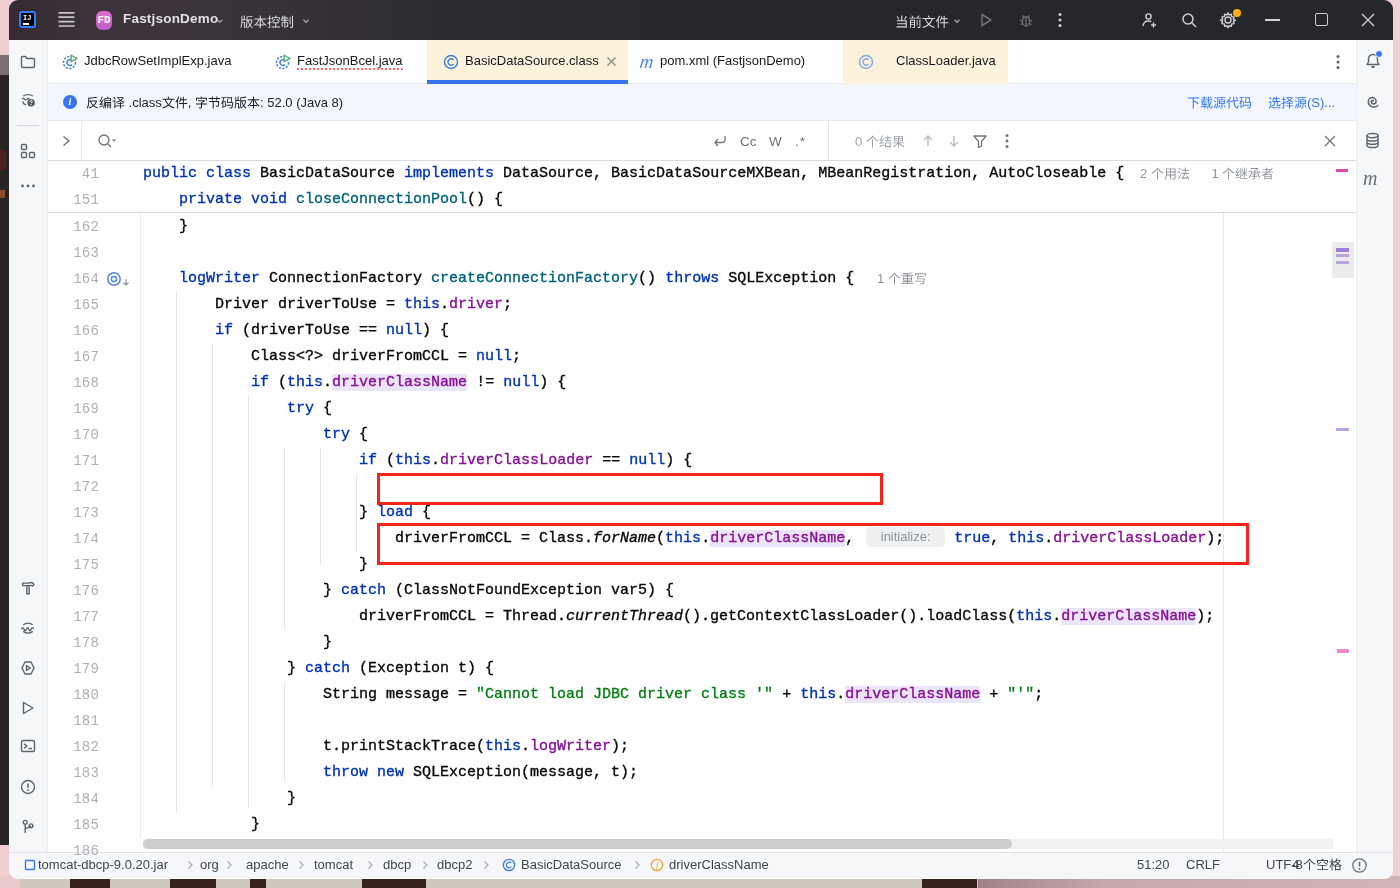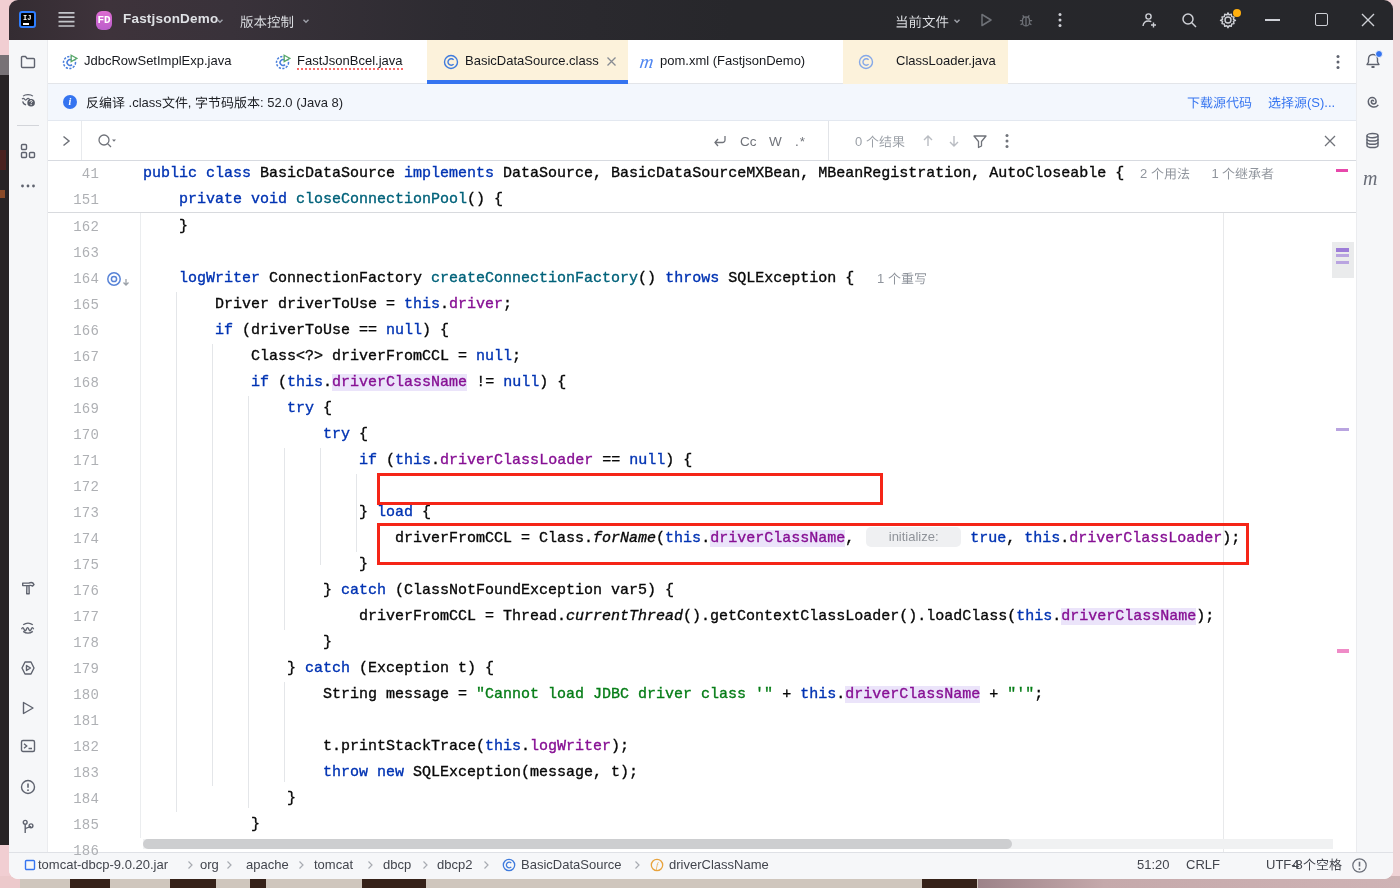--- a/index.html
+++ b/index.html
@@ -12,21 +12,21 @@
 .cl{position:absolute;left:48px;width:1282px;height:26px;line-height:26px;white-space:pre;
  font-family:"Liberation Mono",monospace;font-size:15px;color:#080808;-webkit-text-stroke:0.35px currentColor}
 .ln{position:absolute;left:0;width:51px;text-align:right;color:#aeb0b4;font-size:14px;letter-spacing:0.2px;-webkit-text-stroke:0}
 .ct{position:absolute;left:95px}
 .k{color:#0033b3}
 .mth{color:#00627a}
 .f{color:#871094}
 .s{color:#067d17}
 .it{font-style:italic}
 .hl{background:#ebe4fa}
-.chip{display:inline-block;box-sizing:border-box;width:95px;margin-left:3px;background:#eff0f2;border-radius:5px;color:#8f9399;
+.chip{display:inline-block;box-sizing:border-box;width:79px;margin-left:3px;background:#eff0f2;border-radius:5px;color:#8f9399;
  font-family:"Liberation Sans",sans-serif;font-size:13px;height:20px;line-height:20px;
  padding:0 7px;vertical-align:1px;text-align:center;-webkit-text-stroke:0}
 .gline{position:absolute;width:1px;background:#e4e6e9}
 .hint{position:absolute;color:#8f949c;font-size:13px;line-height:26px;white-space:pre}
 .tabtxt{font-size:13px;color:#16181d}
 .bc{color:#42454d;font-size:13px}
 </style></head><body>
 <svg width="0" height="0" style="position:absolute">
     <defs>
       <g id="g7248">

